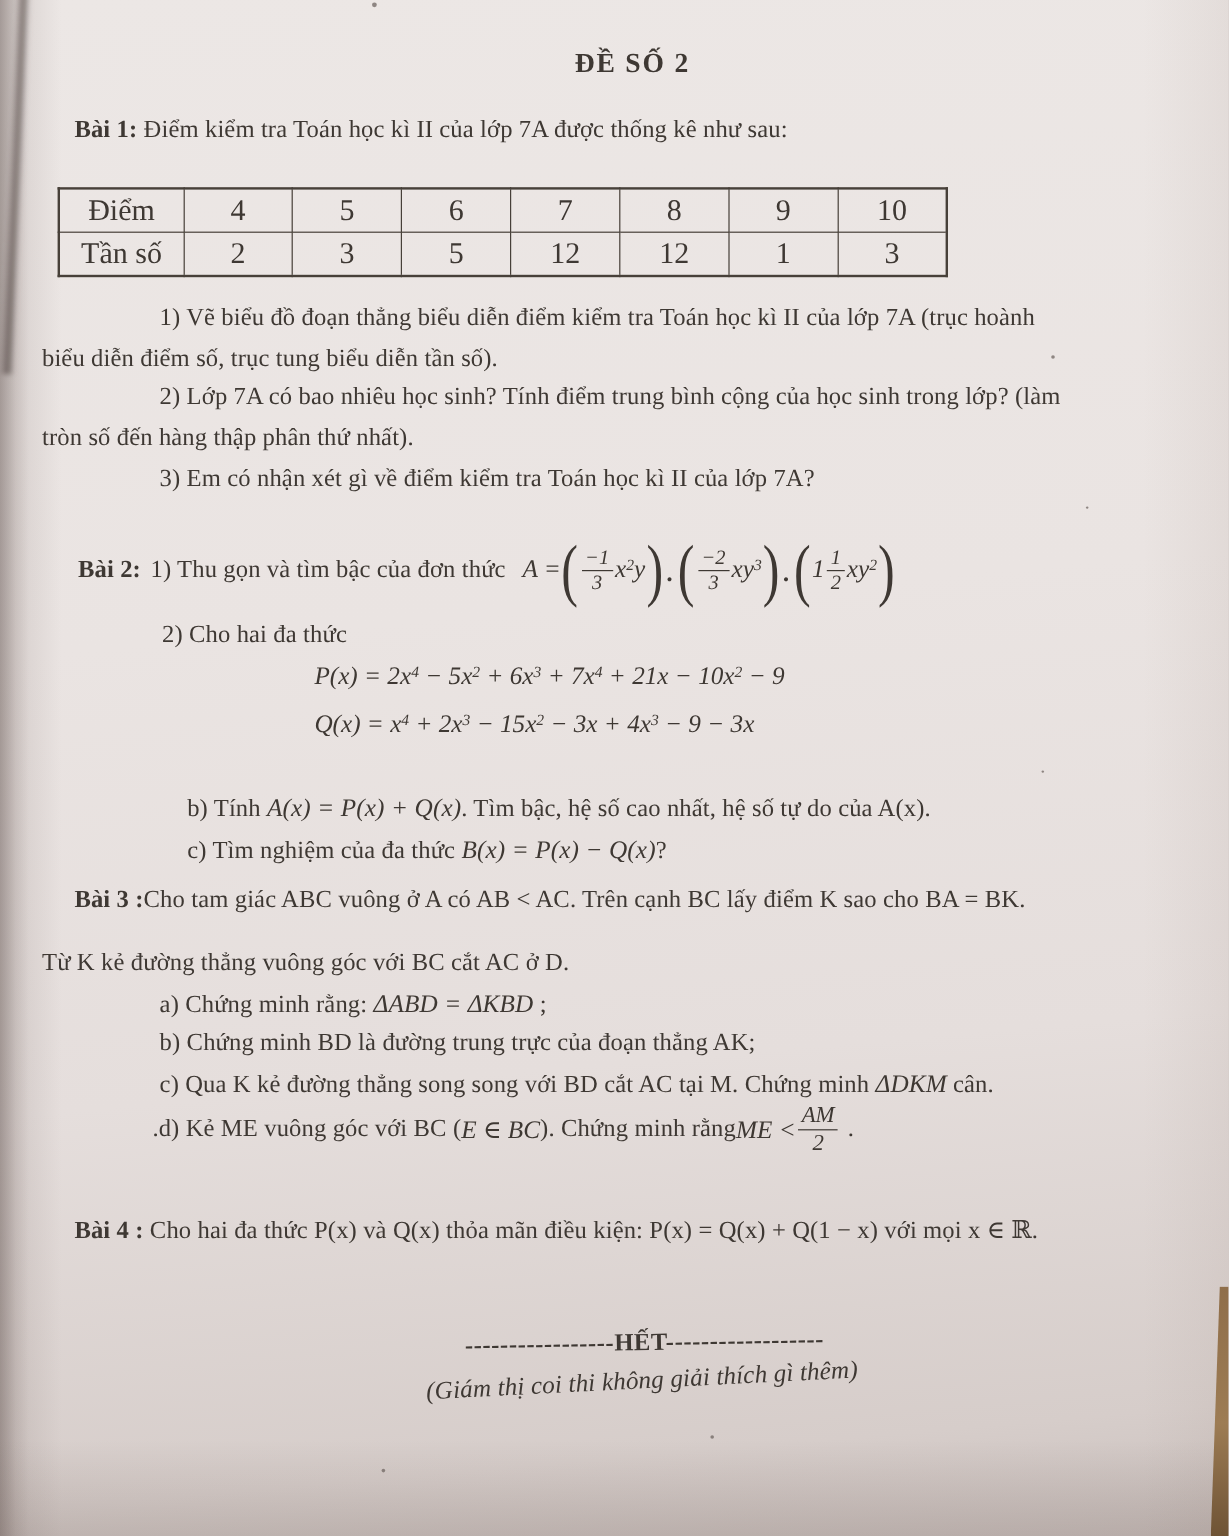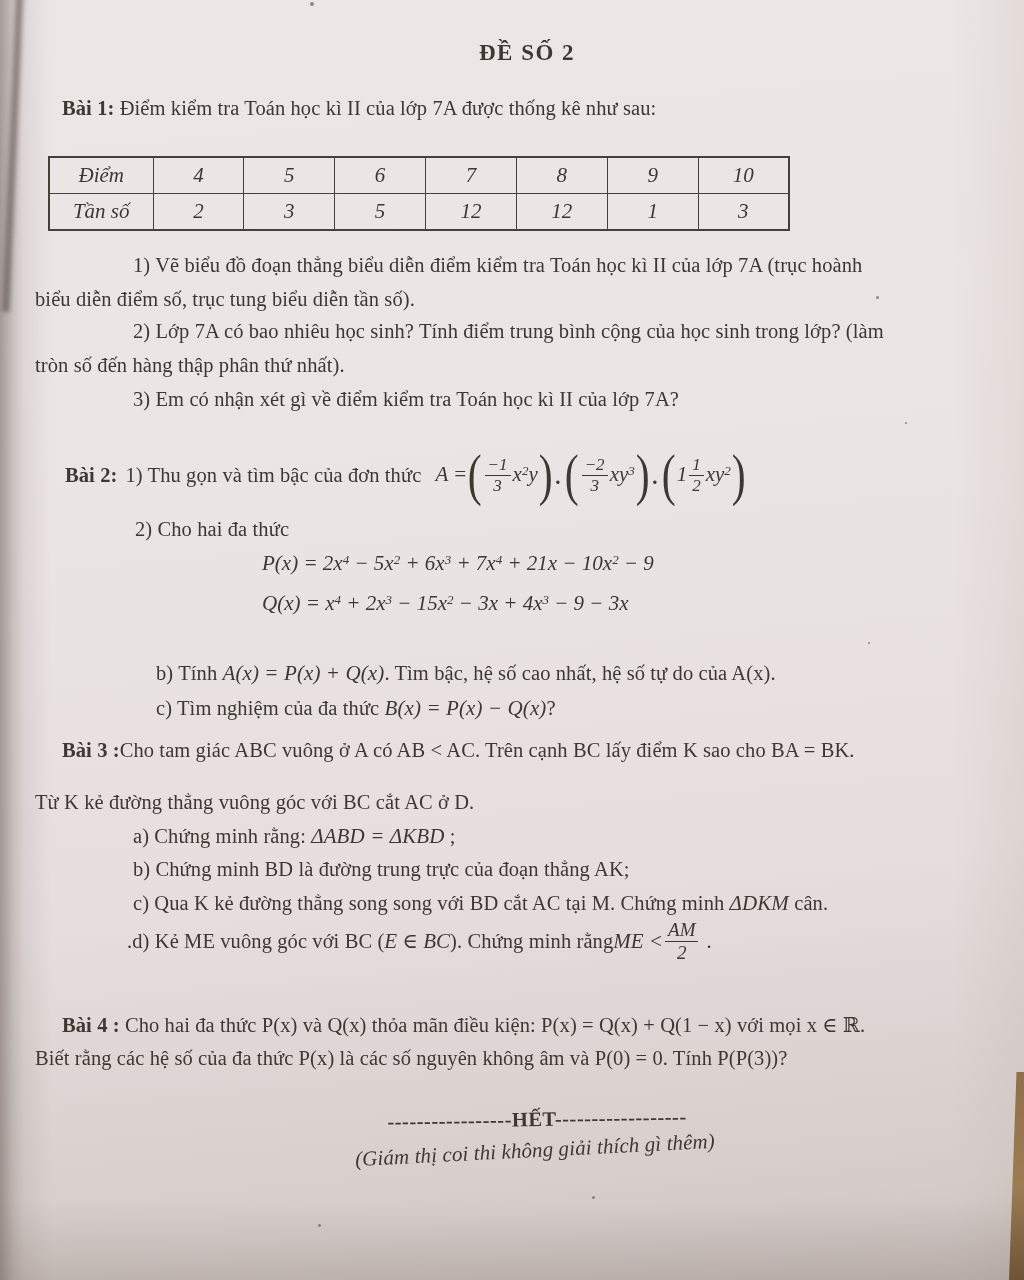--- a/index.html
+++ b/index.html
@@ -29,21 +29,21 @@
     clip-path:polygon(50% 0,100% 0,100% 100%,0 100%);}
   .speck{position:absolute;background:#6f6662;border-radius:50%;opacity:.75;}
 
   .abs{position:absolute;white-space:nowrap;}
   .t{font-size:20.5px;letter-spacing:.1px;}
   .b{font-weight:bold;}
   .it{font-style:italic;}
   .title{font-size:23px;font-weight:bold;letter-spacing:1.5px;}
 
   table.score{border-collapse:collapse;table-layout:fixed;width:742px;
-    font-size:21px;font-style:italic;}
+    font-size:25px;}
   table.score td{border:1.6px solid #474039;height:35px;text-align:center;
     vertical-align:middle;padding:0;}
   table.score{border:2.4px solid #474039;}
 
   .math{font-style:italic;font-size:21px;}
   .math sup,.t sup{font-size:13px;line-height:0;vertical-align:6px;font-style:italic;}
   .frow{display:flex;align-items:center;}
   .frac{display:inline-flex;flex-direction:column;align-items:center;line-height:1;
     font-size:17px;font-style:italic;margin:0 2px;}
   .frac .fnum{padding:0 3px 2px;border-bottom:1.6px solid #3e3833;}
@@ -189,18 +189,17 @@
     <span class="frac" style="font-size:19px;">
       <span class="fnum">AM</span>
       <span class="fden">2</span>
     </span>
     <span class="t" style="margin-left:6px;">.</span>
   </div>
 
   <div class="abs t" style="left:62px;top:1013px;text-align:right;">
     <span class="b">Bài 4 :</span><span> Cho hai đa thức P(x) và Q(x) thỏa mãn điều kiện: P(x) = Q(x) + Q(1 − x) với mọi x ∈ ℝ.</span>
   </div>
-  <div class="abs t" style="left:35px;top:1047px;">Biết rằng các hệ số của đa thức P(x) là các số nguyên không âm và P(0) = 0. Tính P(P(3))?</div>
 
   <div class="abs t b" style="left:537px;top:1108px;transform:translateX(-50%) rotate(-1deg);letter-spacing:.5px;">-----------------HẾT------------------</div>
   <div class="abs t it" style="left:535px;top:1138px;transform:translateX(-50%) rotate(-2.9deg);font-size:21px;">(Giám thị coi thi không giải thích gì thêm)</div>
 
 </div>
 
 </body></html>

